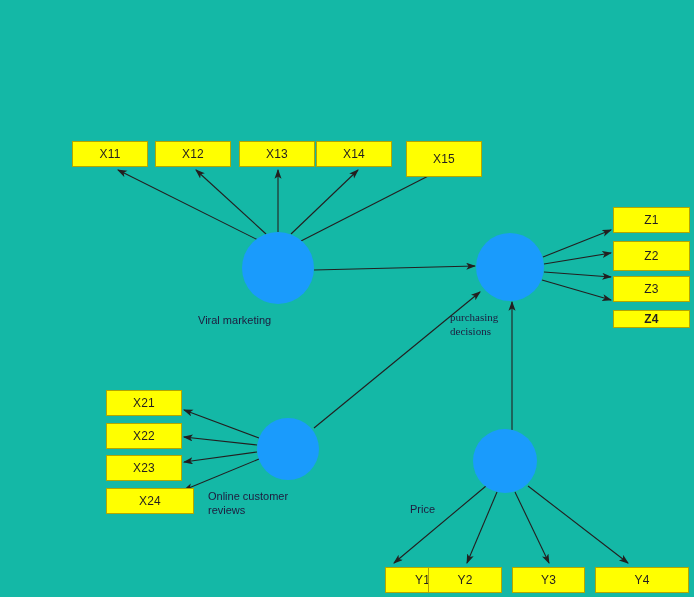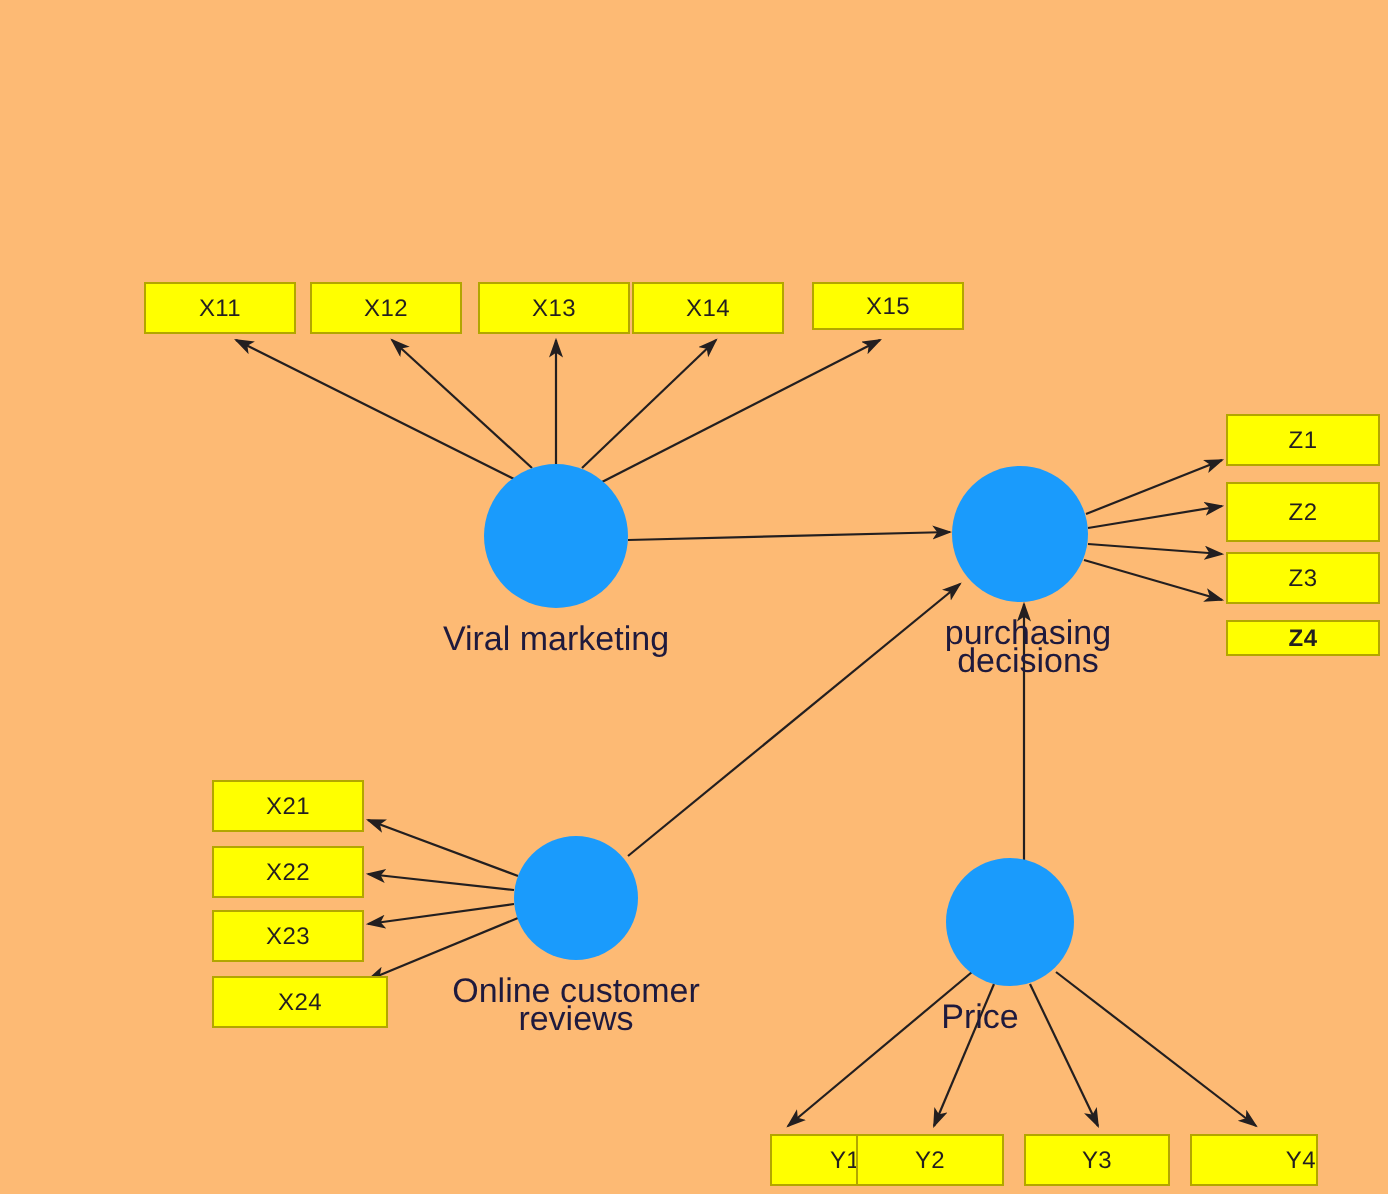--- a/index.html
+++ b/index.html
@@ -7,21 +7,21 @@
     padding: 0;
     background: #ffffff;
   }
   body {
     font-family: "Liberation Sans", sans-serif;
   }
   #canvas {
     position: relative;
     width: 694px;
     height: 597px;
-    background: #fdba74;
+    background: #14b8a6;
     overflow: hidden;
   }
   #edges {
     position: absolute;
     left: 0;
     top: 0;
     width: 694px;
     height: 597px;
     pointer-events: none;
   }
@@ -39,22 +39,21 @@
     letter-spacing: 0.2px;
   }
   .latent-circle {
     position: absolute;
     border-radius: 50%;
     background: #1a9bfc;
     box-sizing: border-box;
   }
   .latent-label {
     position: absolute;
-    text-align: center;
-    font-size: 17px;
+    font-size: 11px;
     color: #1f1a3d;
     font-family: "Liberation Sans", sans-serif;
     line-height: 14px;
     white-space: pre-line;
   }
 </style>
 </head>
 <body>
 
 <div id="canvas">
@@ -95,21 +94,21 @@
       </div>
       <div class="indicator-box" style="left: 155px; top: 141px; width: 76px; height: 26px;">
         <span>X12</span>
       </div>
       <div class="indicator-box" style="left: 239px; top: 141px; width: 76px; height: 26px;">
         <span>X13</span>
       </div>
       <div class="indicator-box" style="left: 316px; top: 141px; width: 76px; height: 26px;">
         <span>X14</span>
       </div>
-      <div class="indicator-box" style="left: 406px; top: 141px; width: 76px; height: 24px; text-align: right;">
+      <div class="indicator-box" style="left: 406px; top: 141px; width: 76px; height: 36px; text-align: right;">
         <span>X15</span>
       </div>
       <div class="indicator-box" style="left: 613px; top: 207px; width: 77px; height: 26px;">
         <span>Z1</span>
       </div>
       <div class="indicator-box" style="left: 613px; top: 241px; width: 77px; height: 30px;">
         <span>Z2</span>
       </div>
       <div class="indicator-box" style="left: 613px; top: 276px; width: 77px; height: 26px;">
         <span>Z3</span>
@@ -131,29 +130,29 @@
       </div>
       <div class="indicator-box" style="left: 345px; top: 567px; width: 75px; height: 26px; margin-left: 40px;">
         <span>Y1</span>
       </div>
       <div class="indicator-box" style="left: 428px; top: 567px; width: 74px; height: 26px;">
         <span>Y2</span>
       </div>
       <div class="indicator-box" style="left: 512px; top: 567px; width: 73px; height: 26px;">
         <span>Y3</span>
       </div>
-      <div class="indicator-box" style="left: 595px; top: 567px; width: 64px; height: 26px; justify-content: flex-end;">
+      <div class="indicator-box" style="left: 595px; top: 567px; width: 94px; height: 26px;">
         <span>Y4</span>
       </div>
     </div>
   <div id="latent-layer">
       <div class="latent-circle" style="left: 242px; top: 232px; width: 72px; height: 72px; background: rgb(26, 155, 252);"></div>
       <div class="latent-label" style="left: 198px; top: 313px; width: 160px; color: rgb(31, 26, 61);">Viral marketing</div>
       <div class="latent-circle" style="left: 476px; top: 233px; width: 68px; height: 68px; background: rgb(26, 155, 252);"></div>
-      <div class="latent-label" style="left: 434px; top: 310px; width: 160px; color: rgb(31, 26, 61);">purchasing
+      <div class="latent-label" style="left: 450px; top: 310px; width: 160px; color: rgb(31, 26, 61); font-family: Liberation Serif, serif;">purchasing
 decisions</div>
       <div class="latent-circle" style="left: 257px; top: 418px; width: 62px; height: 62px; background: rgb(26, 155, 252);"></div>
       <div class="latent-label" style="left: 208px; top: 489px; width: 160px; color: rgb(31, 26, 61);">Online customer
 reviews</div>
       <div class="latent-circle" style="left: 473px; top: 429px; width: 64px; height: 64px; background: rgb(26, 155, 252);"></div>
       <div class="latent-label" style="left: 410px; top: 502px; width: 160px; color: rgb(31, 26, 61);">Price</div>
     </div>
 
 </div>
 

